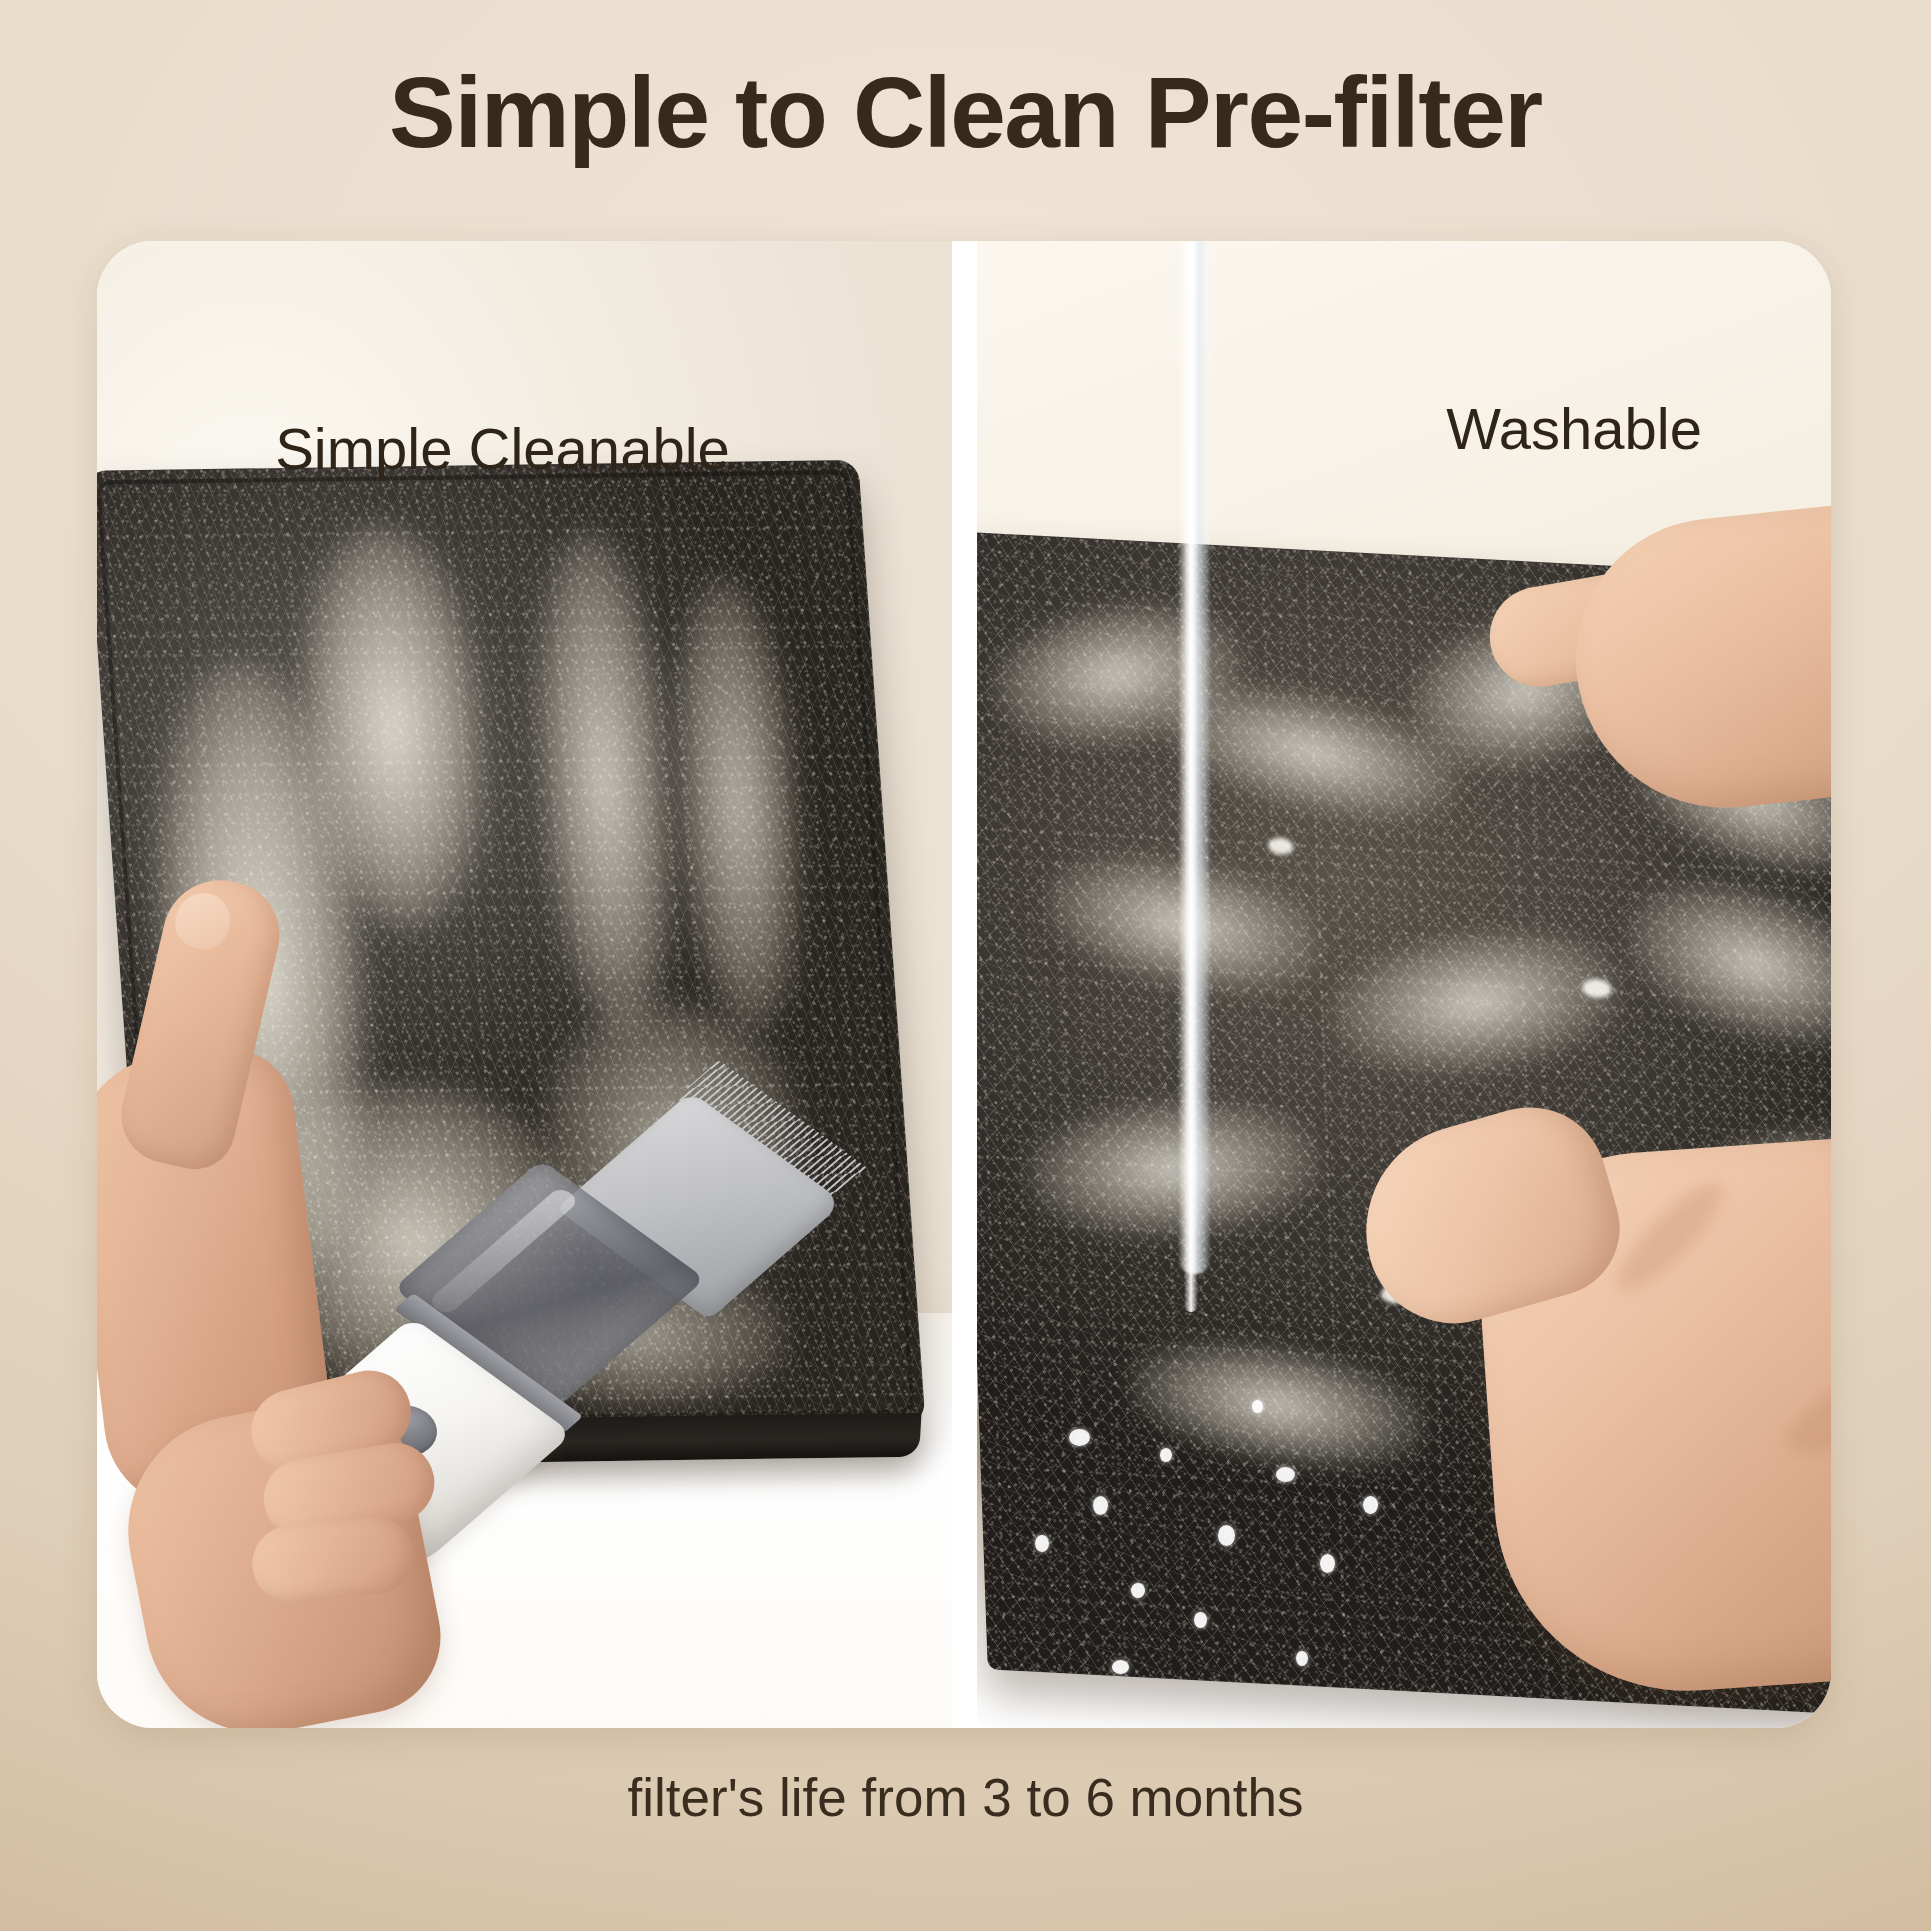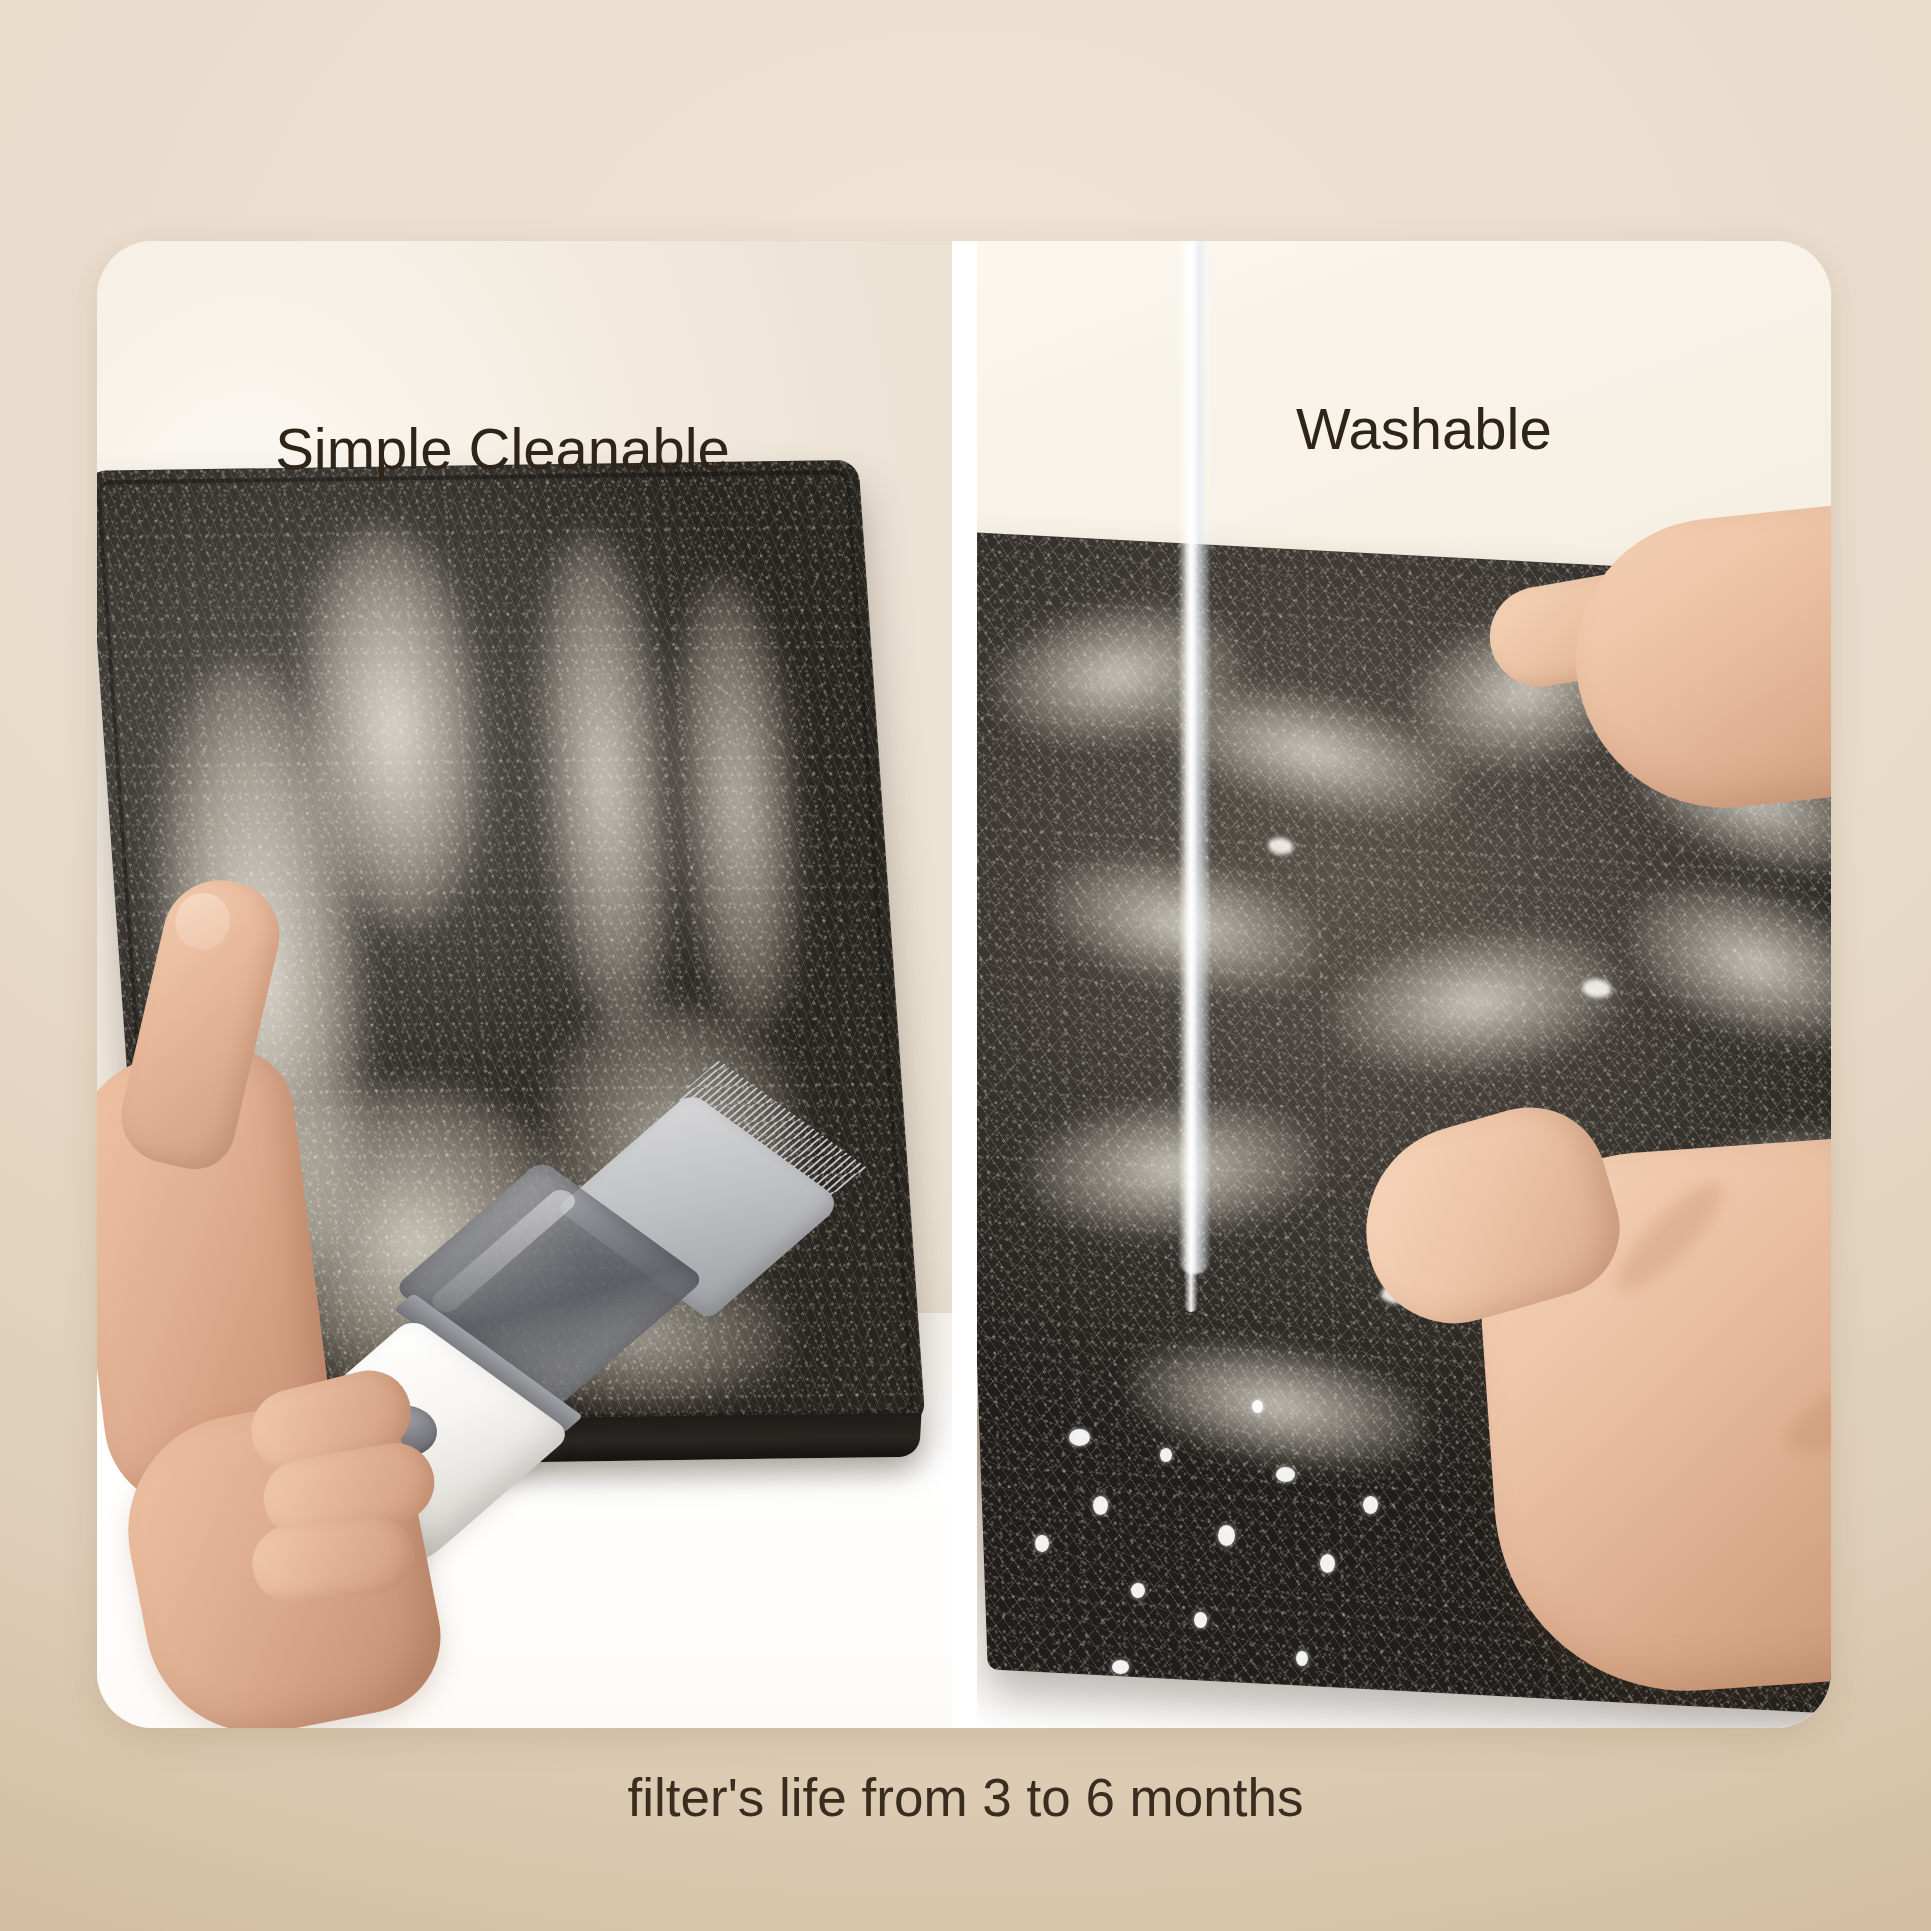--- a/index.html
+++ b/index.html
@@ -460,20 +460,21 @@
     line-height: 1.26;
     color: #3A2D20;
   }
   .caption .l2 { display: block; }
 </style>
 </head>
 <body>
 
 <div id="poster">
 
+  <div class="headline">Simple to Clean Pre-filter</div>
 
   <div class="panels">
 
     <div class="panel left">
       <div class="scene-left">
 
         <div class="table-edge"></div>
         <div class="table-surface"></div>
 
         <div class="pull-tab tab-a"></div>
@@ -587,21 +588,21 @@
         <div class="droplet" style="left:299px;top:1226px;width:19.3px;height:15.4px;"></div>
         <div class="droplet" style="left:217px;top:1371px;width:12.6px;height:16.4px;"></div>
         <div class="droplet" style="left:343px;top:1313px;width:15.4px;height:19.3px;"></div>
         <div class="droplet" style="left:92px;top:1188px;width:21px;height:17.4px;"></div>
         <div class="droplet" style="left:275px;top:1159px;width:10.6px;height:12.6px;"></div>
         <div class="droplet" style="left:386px;top:1255px;width:14.5px;height:18.3px;"></div>
         <div class="droplet" style="left:135px;top:1419px;width:17.4px;height:13.5px;"></div>
         <div class="droplet" style="left:319px;top:1410px;width:11.6px;height:15.4px;"></div>
         <div class="droplet" style="left:58px;top:1294px;width:13.5px;height:17.4px;"></div>
 
-        <div style="position:absolute;left:319px;top:154px;width:406px;text-align:left;font-size:58px;color:#2E2418;">Washable</div>
+        <div style="position:absolute;left:319px;top:154px;width:406px;text-align:right;font-size:58px;color:#2E2418;">Washable</div>
       </div>
     </div>
 
   </div>
 
   <div class="caption">
     <span class="l2">filter's life from 3 to 6 months</span>
   </div>
 
 </div>

